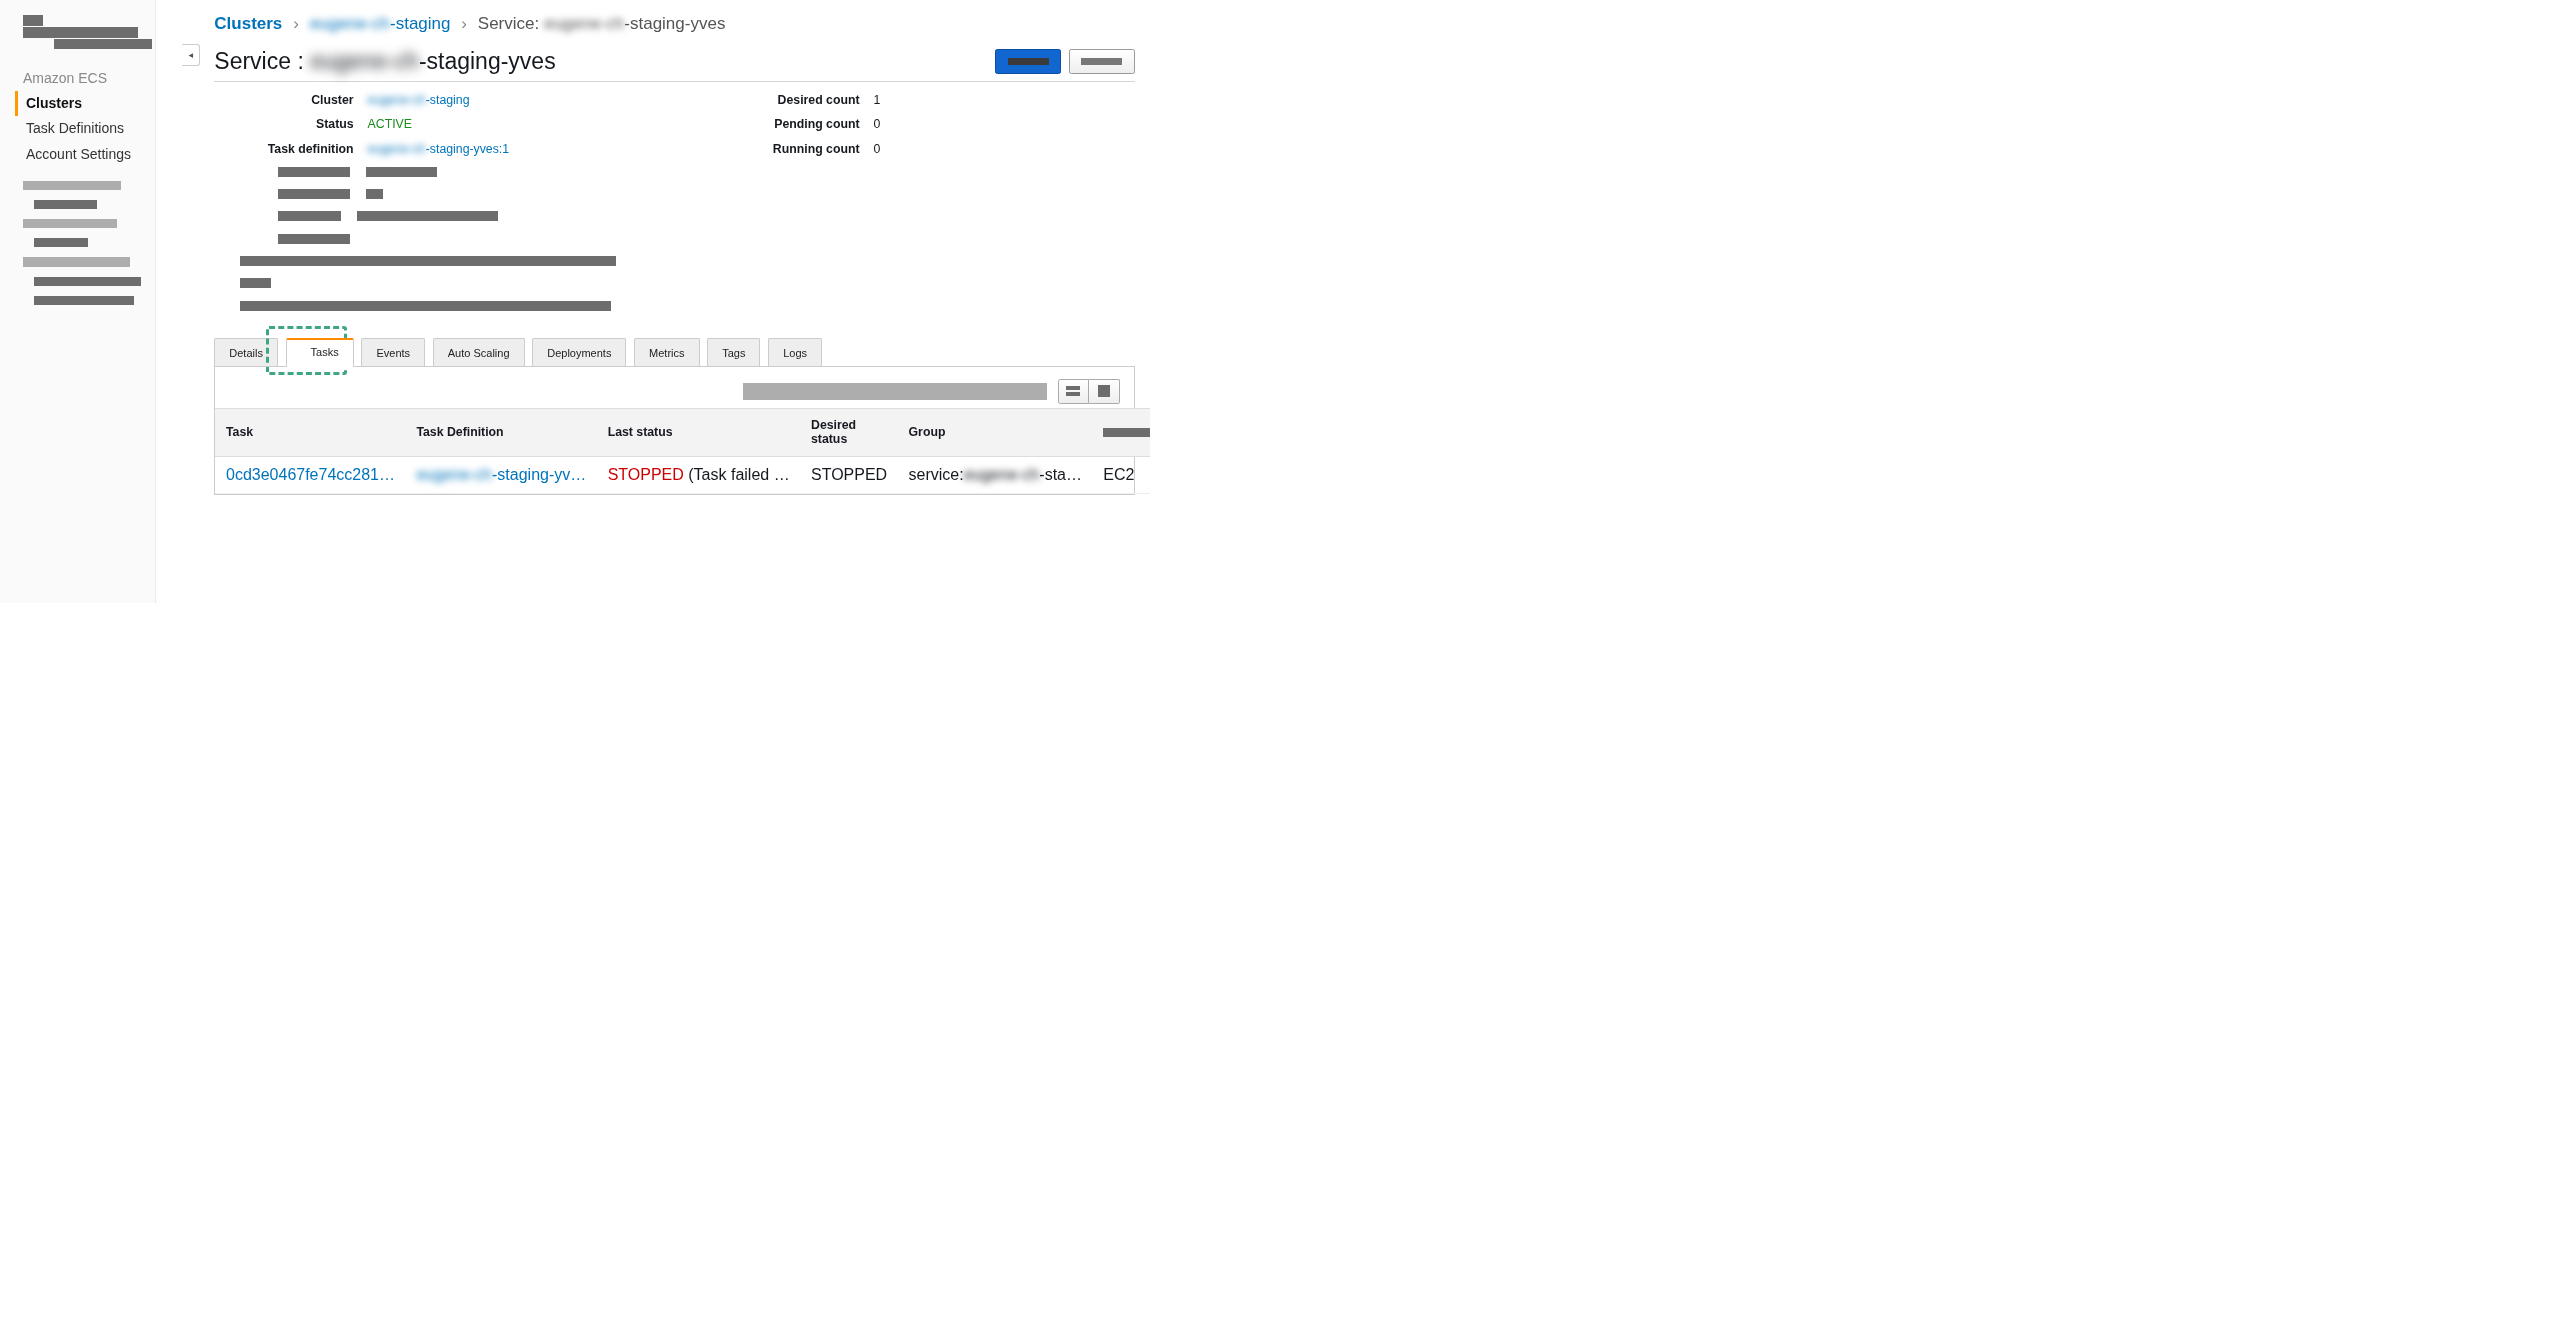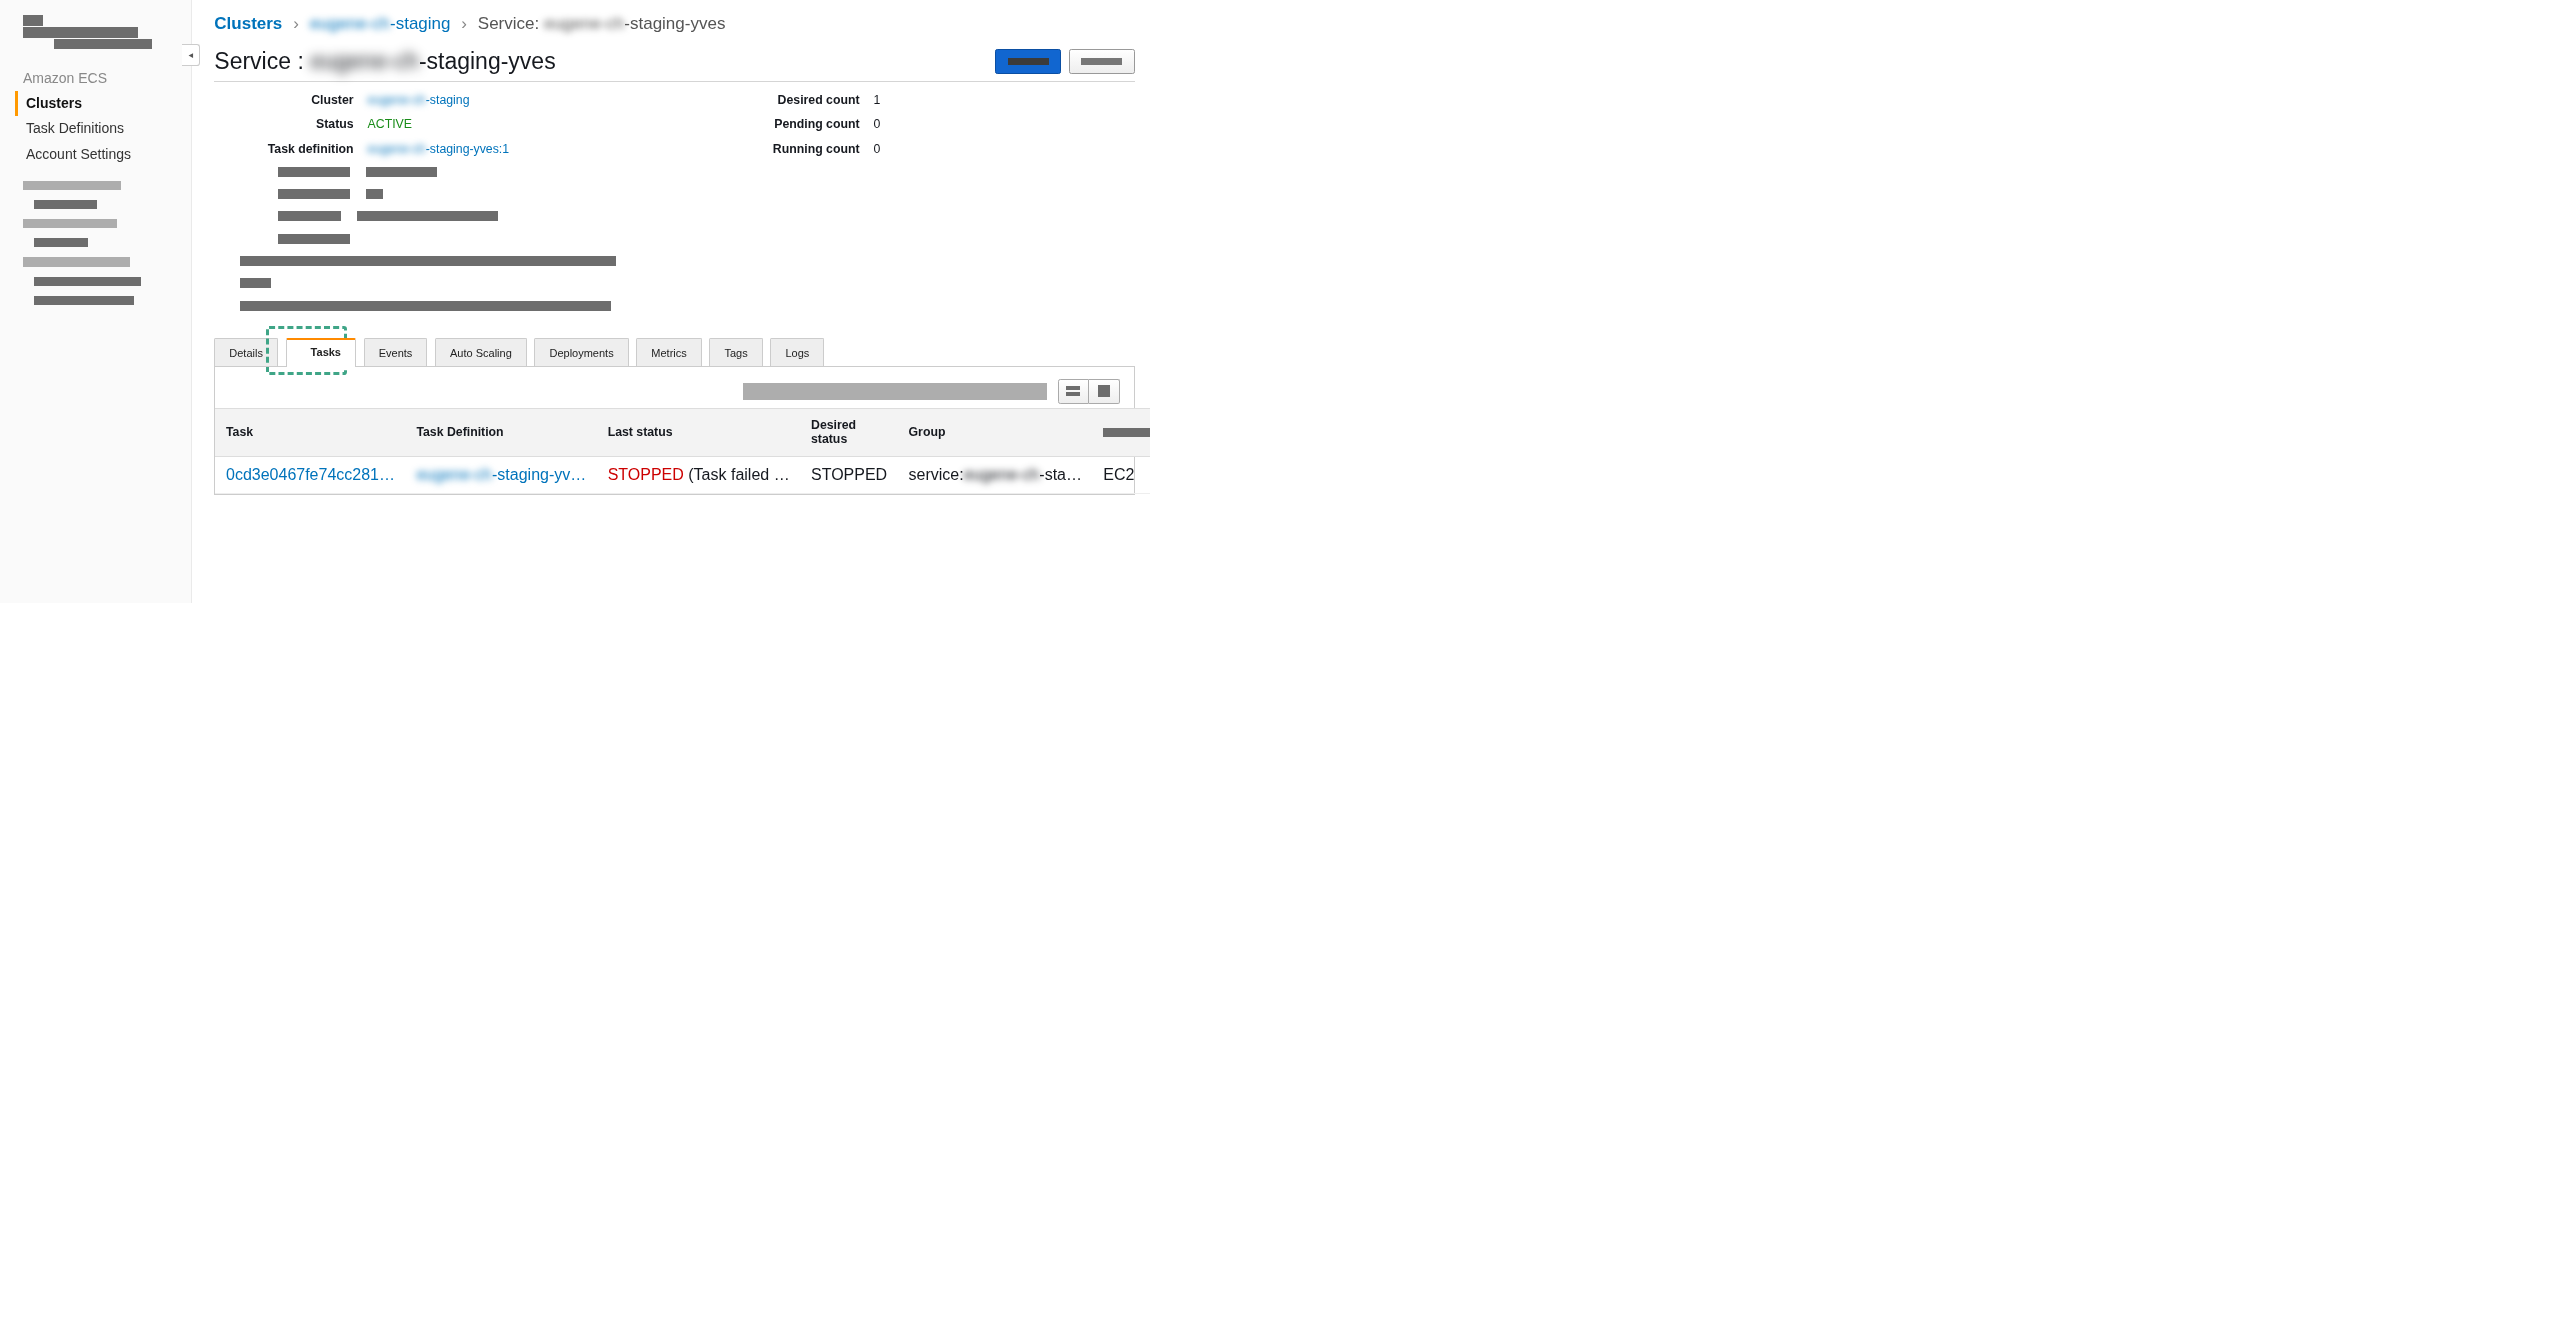--- a/index.html
+++ b/index.html
@@ -11,21 +11,21 @@
     width: 1150px;
     height: 603px;
     overflow: hidden;
     position: relative;
   }
 
   
   .sidebar {
     position: absolute;
     left: 0; top: 0;
-    width: 192px;
+    width: 156px;
     height: 100%;
     background: #fafafa;
     padding: 7.7px 0 0 0;
     border-right: 0.8px solid #eaeaea;
   }
   .sidebar .top-block {
     padding: 7.7px 15.3px 10.7px 23px;
   }
   .sidebar .top-block .bar1a { width:20px; height:10.7px; background:#6d6d6d; display:inline-block; vertical-align:top; margin-right:10.7px;}
   .sidebar .top-block .bar2 { width: 98px; height: 9.2px; background:#6d6d6d; margin-left:31px; }
@@ -96,21 +96,21 @@
 
   
   .tabs-wrap { margin-top: 4.6px; }
   .tabs { display:flex; gap:7.7px; position:relative; }
   .tab {
     background:#eee; border:0.8px solid #ccc; border-bottom:none;
     padding:7.7px 14px; font-size:11px; color:#222; cursor:pointer;
     border-radius:1.5px 1.5px 0 0;
   }
   .tab.active {
-    background:#fff; font-weight:700;
+    background:#fff; font-weight:400;
     border-top:2.3px solid #ff8a00;
     padding-top:6.1px;
     position:relative; z-index:2;padding-left:24px;
   }
   .tab-highlight-box, .status-highlight-box {
     position:absolute;
     border:3.8px dashed #3fa587;
     border-radius:3.1px;
     pointer-events:none;
   }

